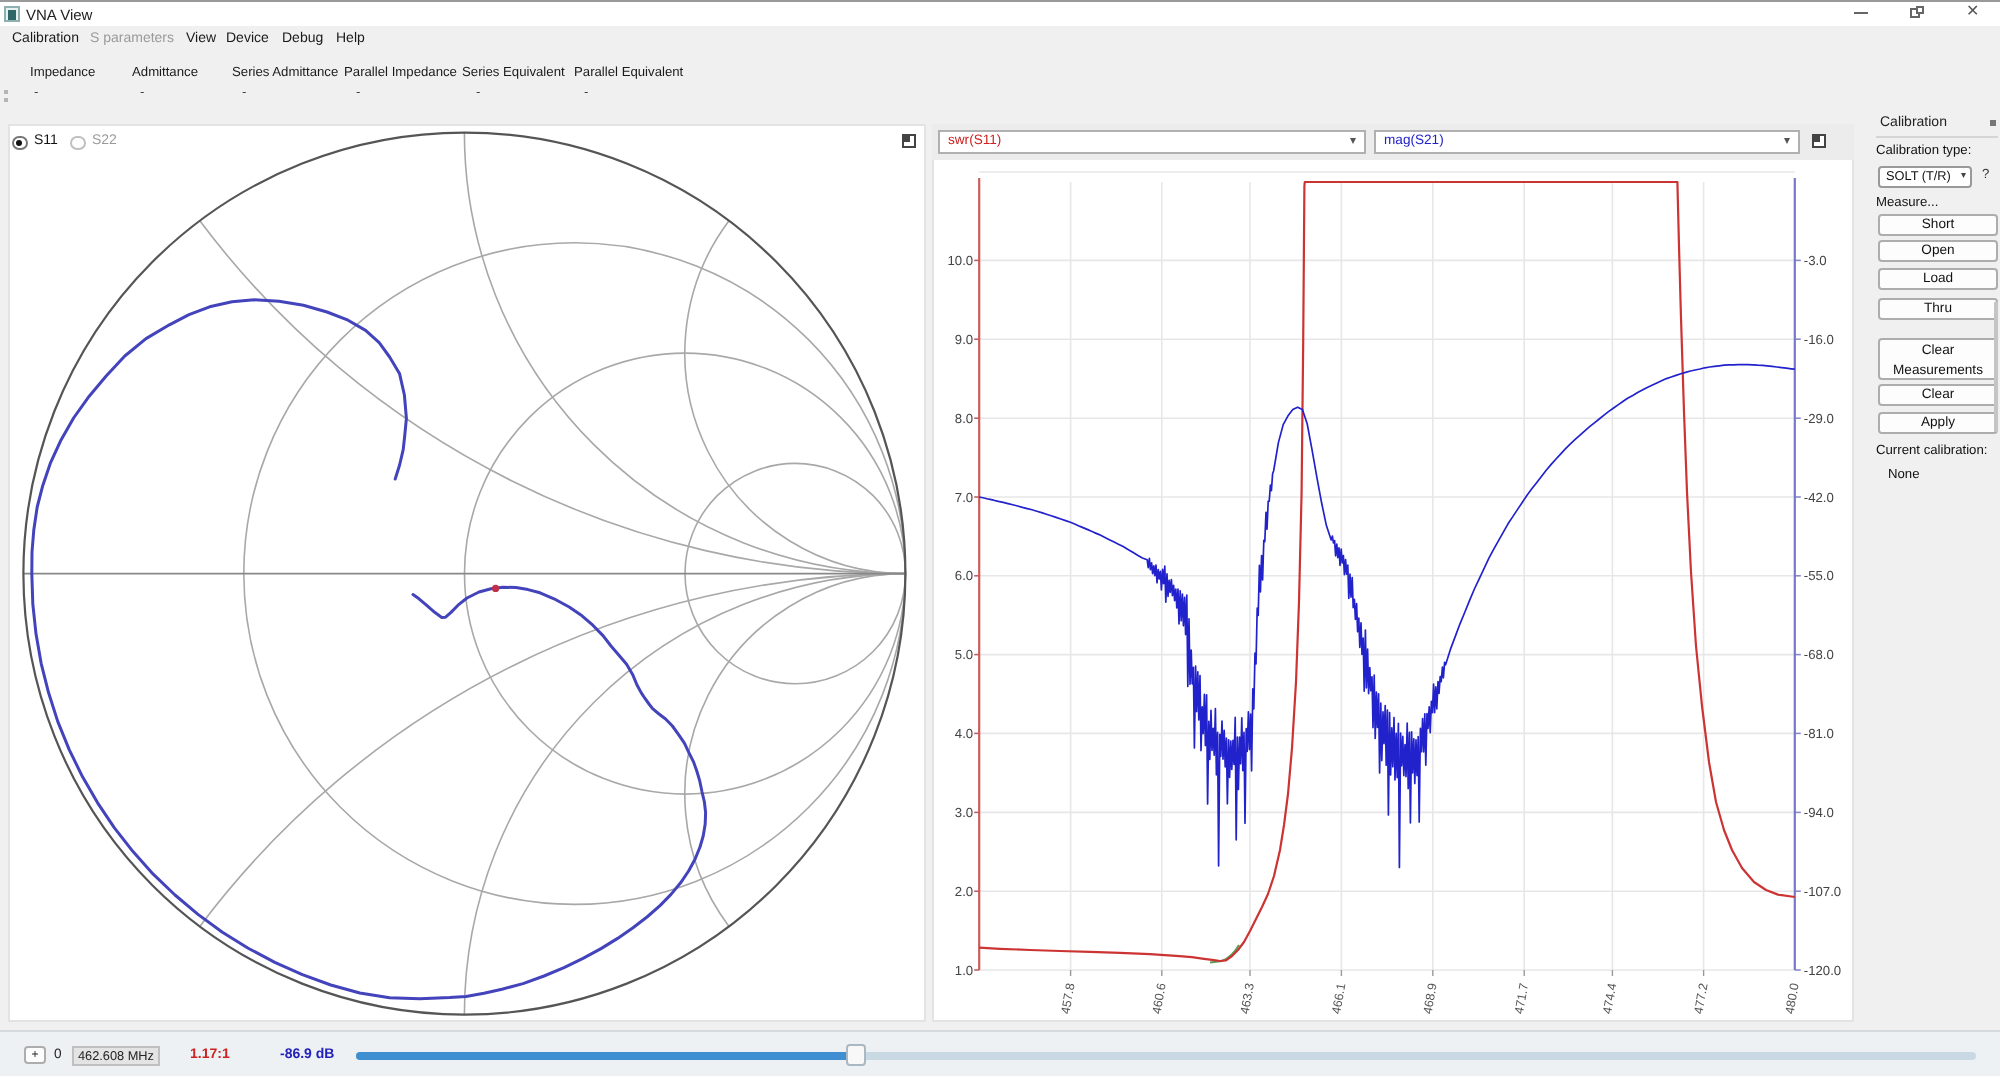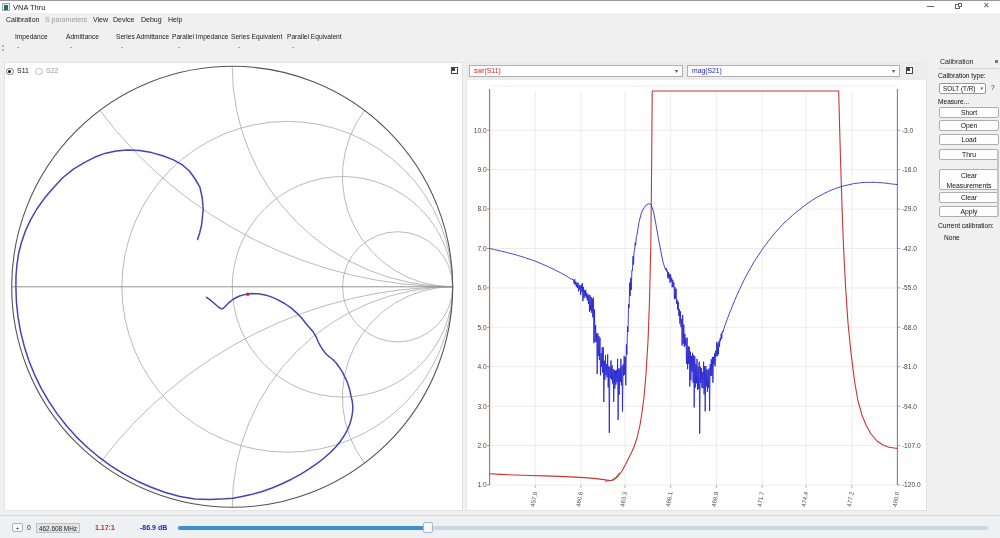--- a/index.html
+++ b/index.html
@@ -7,21 +7,21 @@
 .t7{font-size:6.6px;color:#1a1a1a;}
 .m7{font-size:7px;color:#1a1a1a;}
 .panel{position:absolute;background:#fff;}
 .btn{position:absolute;left:939px;width:60px;background:#fdfdfd;border:1px solid #adadad;border-radius:2px;font-size:6.8px;color:#111;text-align:center;line-height:9px;}
 </style></head><body>
 
 <div class="abs" style="left:0;top:0;width:1000px;height:12px;background:#fff;"></div>
 <div class="abs" style="left:2px;top:2px;width:8px;height:8px;background:#e8f0f0;border:1px solid #8fb0b0;">
     <div class="abs" style="left:1px;top:1px;width:4px;height:5px;background:#2f6868;"></div>
   </div>
-<div class="abs" style="left:13px;top:2px;font-size:7.5px;color:#222;">VNA Thru</div>
+<div class="abs" style="left:13px;top:2px;font-size:7.5px;color:#222;">VNA View</div>
 <div class="abs" style="left:927px;top:5px;width:7px;height:1px;background:#666;"></div>
 <div class="abs" style="left:955px;top:3px;width:5px;height:5px;border:1px solid #666;background:#fff;"></div>
 <div class="abs" style="left:957.5px;top:1.5px;width:4px;height:4px;border:1px solid #666;background:#fff;"></div>
 <div class="abs" style="left:983px;top:0px;font-size:8px;color:#555;">✕</div>
 
 <div class="abs" style="left:0;top:12px;width:1000px;height:13px;background:#f0f0f0;"></div>
 <div class="abs m7" style="left:6px;top:15px;">Calibration</div>
 <div class="abs m7" style="left:45px;top:15px;color:#9a9a9a;">S parameters</div>
 <div class="abs m7" style="left:93px;top:15px;">View</div>
 <div class="abs m7" style="left:113px;top:15px;">Device</div>

